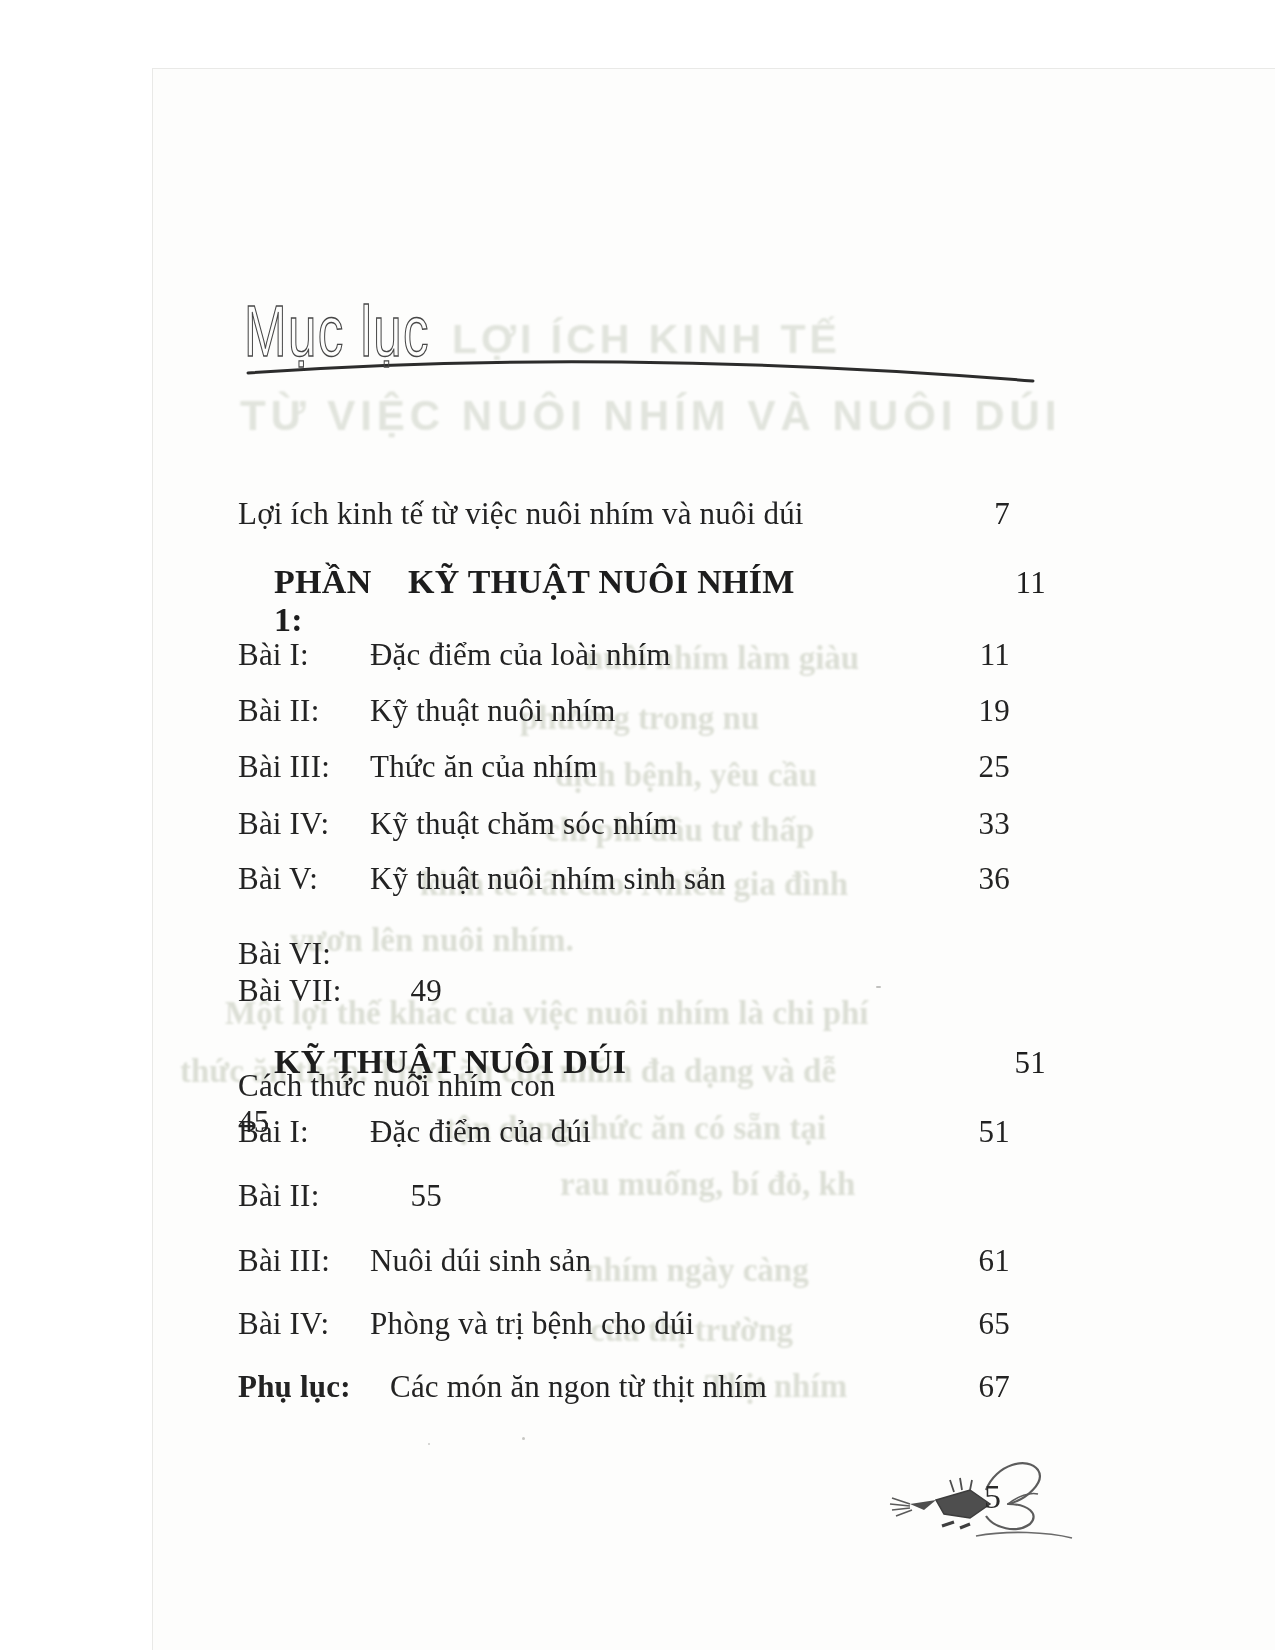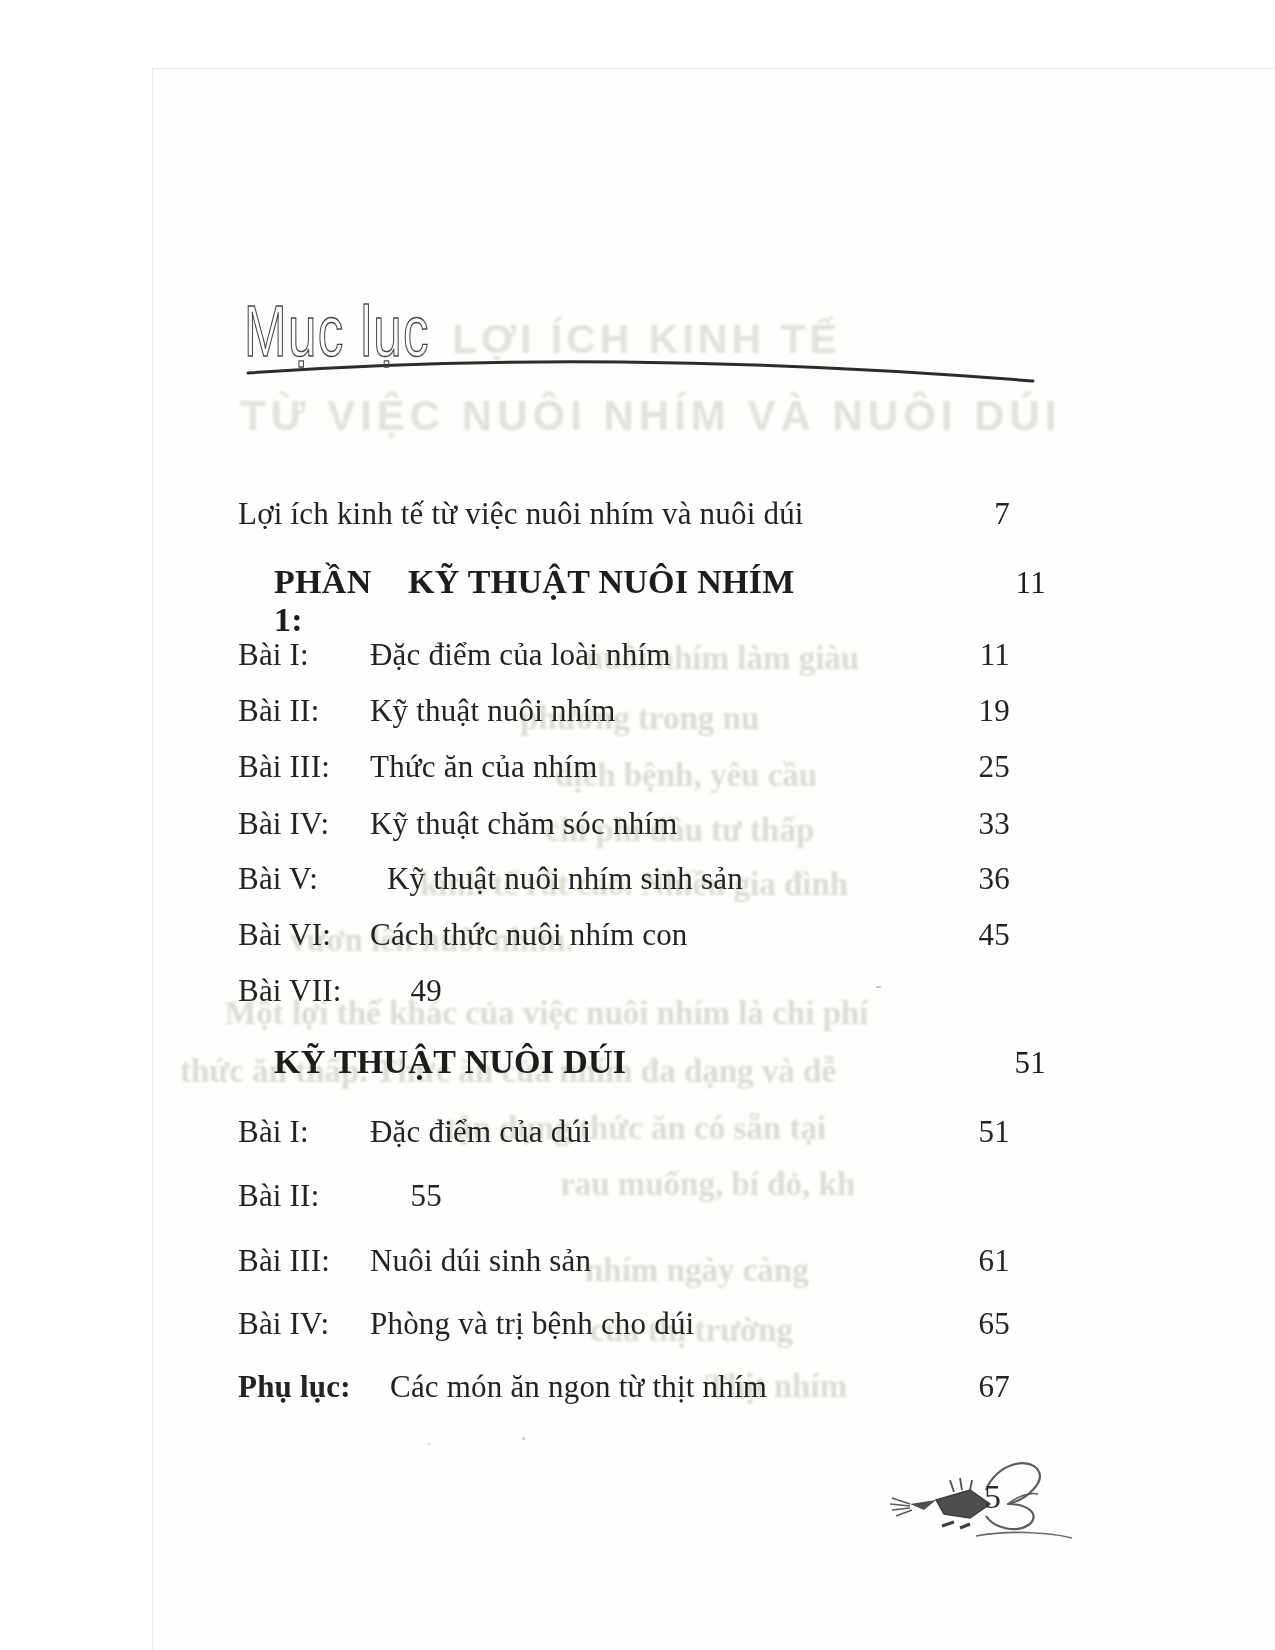--- a/index.html
+++ b/index.html
@@ -105,27 +105,27 @@
   <span class="ttl">Thức ăn của nhím</span>
   <span class="pg">25</span>
 </div>
 
 <div class="row" style="top:806px;">
   <span class="lbl">Bài IV:</span>
   <span class="ttl">Kỹ thuật chăm sóc nhím</span>
   <span class="pg">33</span>
 </div>
 
-<div class="row" style="top:861px;gap:17px;">
+<div class="row" style="top:861px;">
   <span class="lbl">Bài V:</span>
   <span class="ttl">Kỹ thuật nuôi nhím sinh sản</span>
   <span class="pg">36</span>
 </div>
 
-<div class="row" style="top:917px;">
+<div class="row" style="top:936px;flex-direction:column;">
   <span class="lbl">Bài VI:</span>
   <span class="ttl">Cách thức nuôi nhím con</span>
   <span class="pg">45</span>
 </div>
 
 <div class="row" style="top:973px;">
   <span class="lbl">Bài VII:</span>
   <span class="pg">49</span>
 </div>
 

